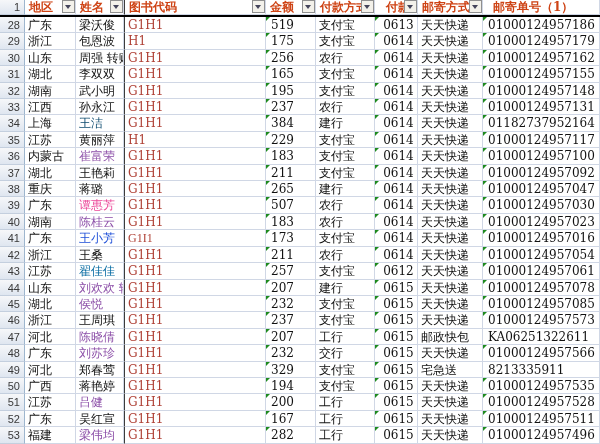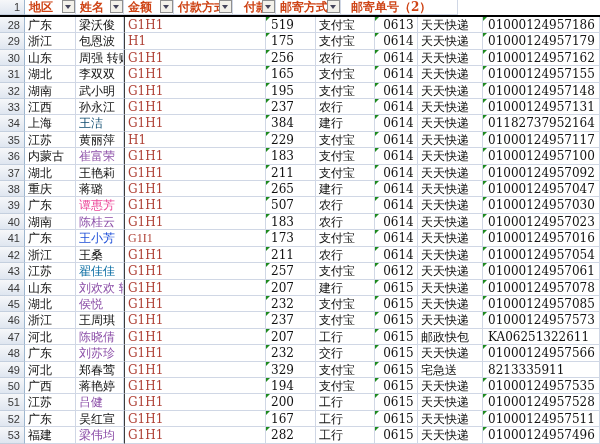--- a/index.html
+++ b/index.html
@@ -35,25 +35,26 @@
   .txt{display:inline;}
 </style>
 </head>
 <body>
 
 <div class="sheet">
   <div class="hdrrow" id="hdr">
     <div class="cell rowhdr c0">1</div>
   <div class="cell c1"><span class="txt">地区</span><span class="fbtn"></span></div>
       <div class="cell c2"><span class="txt">姓名</span><span class="fbtn"></span></div>
+      <div class="cell c3"><span class="txt">图书代码</span><span class="fbtn"></span></div>
       <div class="cell c4"><span class="txt">金额</span><span class="fbtn"></span></div>
       <div class="cell c5"><span class="txt">付款方式</span><span class="fbtn"></span></div>
       <div class="cell c6"><span class="txt">付款</span><span class="fbtn"></span></div>
       <div class="cell c7"><span class="txt">邮寄方式</span><span class="fbtn"></span></div>
-      <div class="cell c8"><span class="txt">邮寄单号（2）</span></div>
+      <div class="cell c8"><span class="txt">邮寄单号（1）</span></div>
     </div>
   <div id="rows">
       <div class="row">
         <div class="cell rowhdr c0">28</div>
         <div class="cell c1"><span class="txt">广东</span></div>
         <div class="cell c2"><span class="txt">梁沃俊</span></div>
         <div class="cell c3"><span class="txt" style="color: rgb(175, 65, 54);">G1H1</span></div>
         <div class="cell c4"><span class="tri"></span><span class="txt">519</span></div>
         <div class="cell c5"><span class="txt">支付宝</span></div>
         <div class="cell c6"><span class="tri"></span><span class="txt">0613</span></div>

